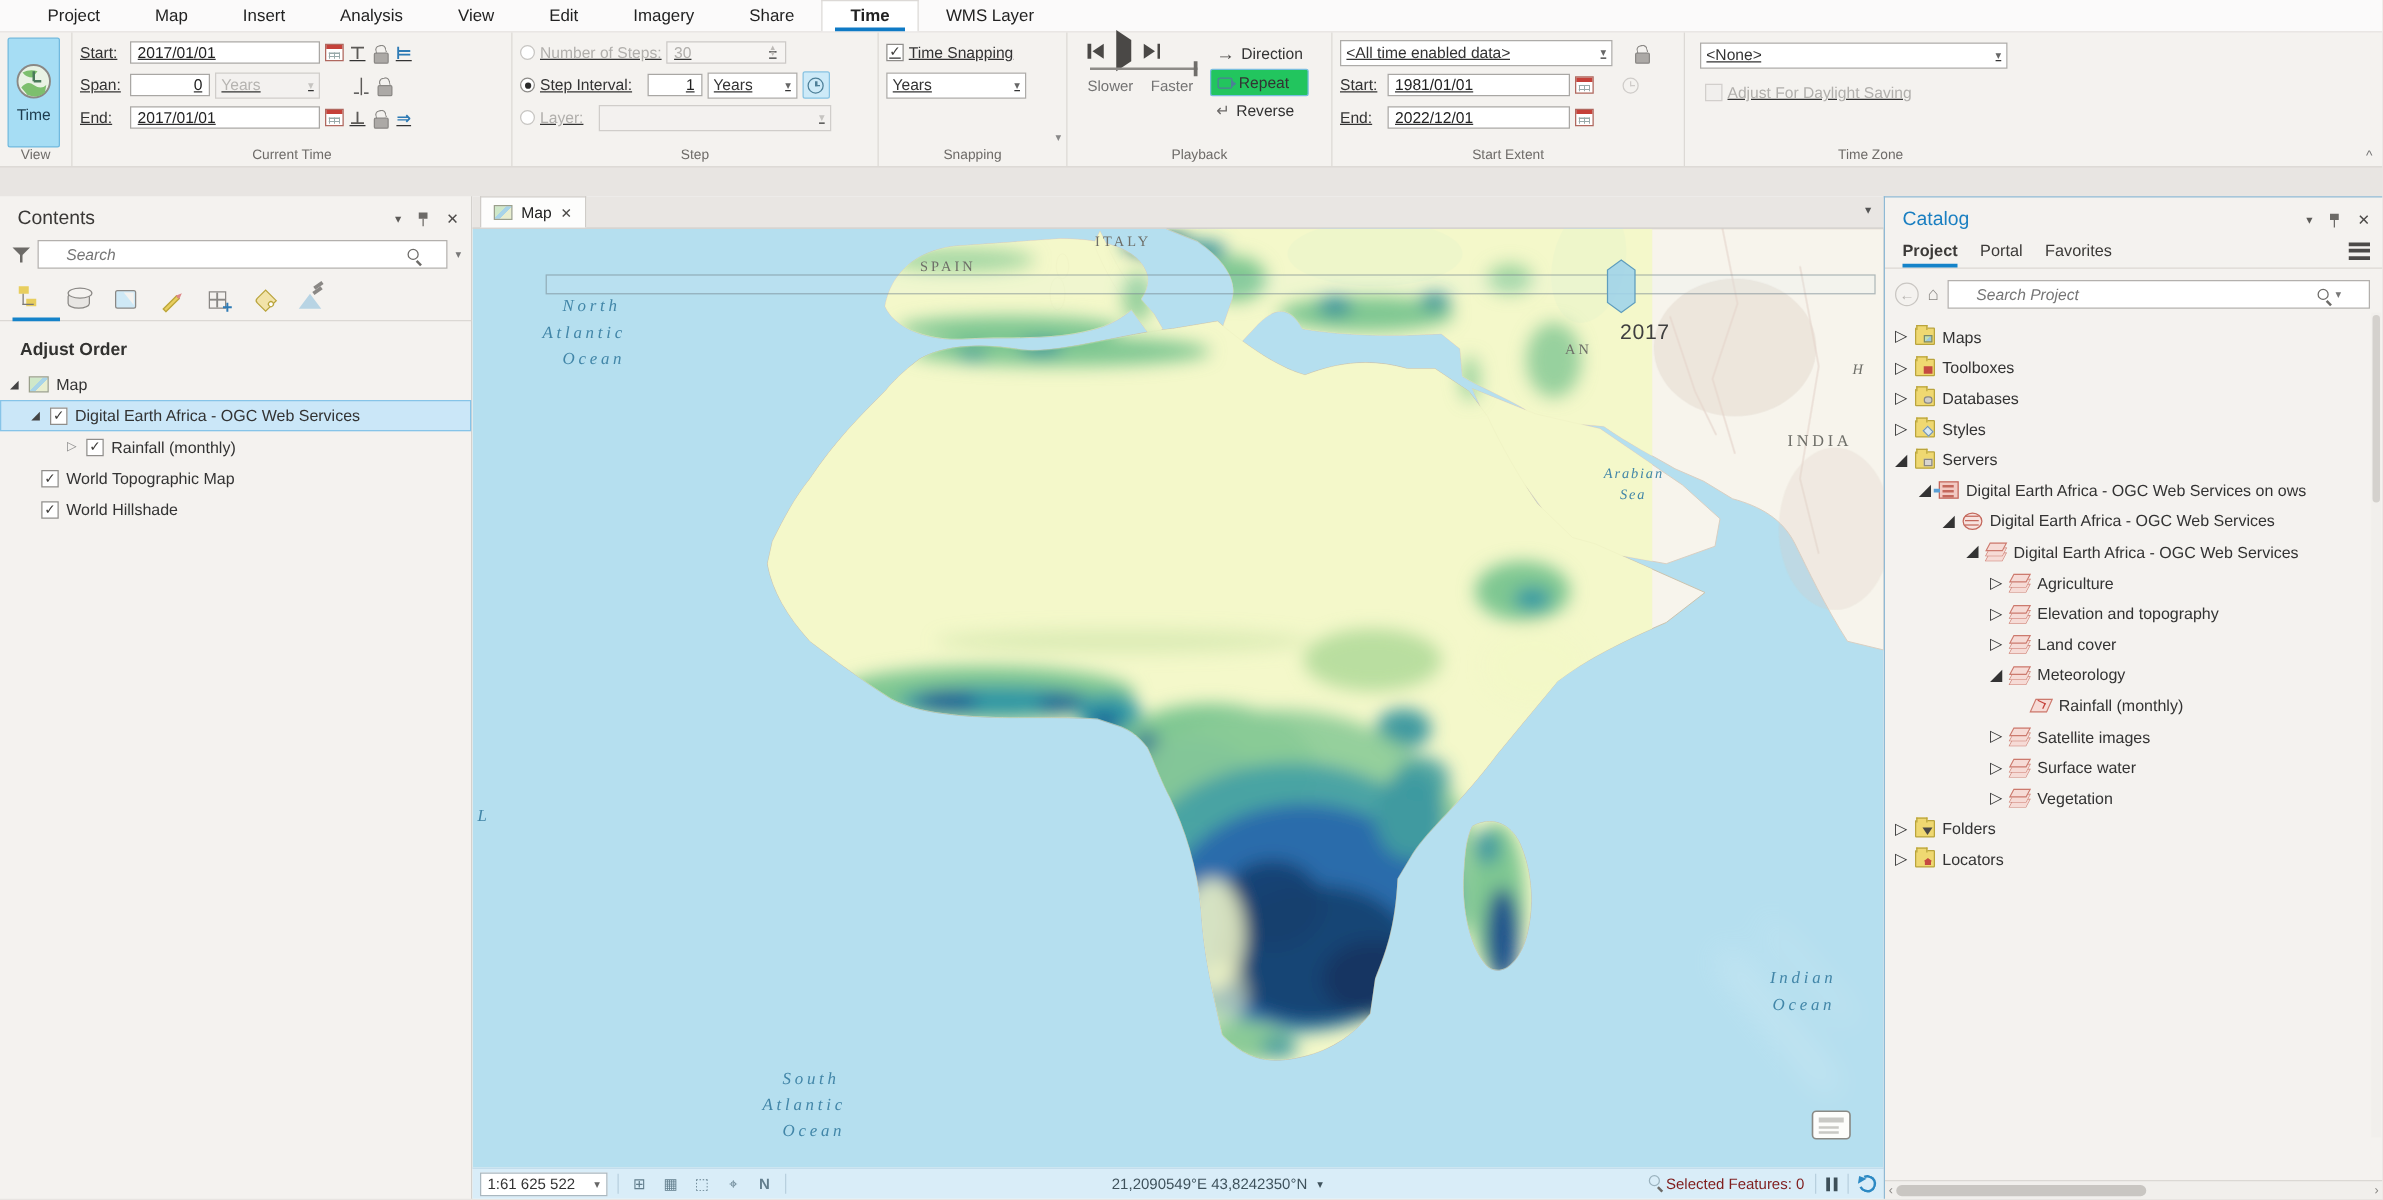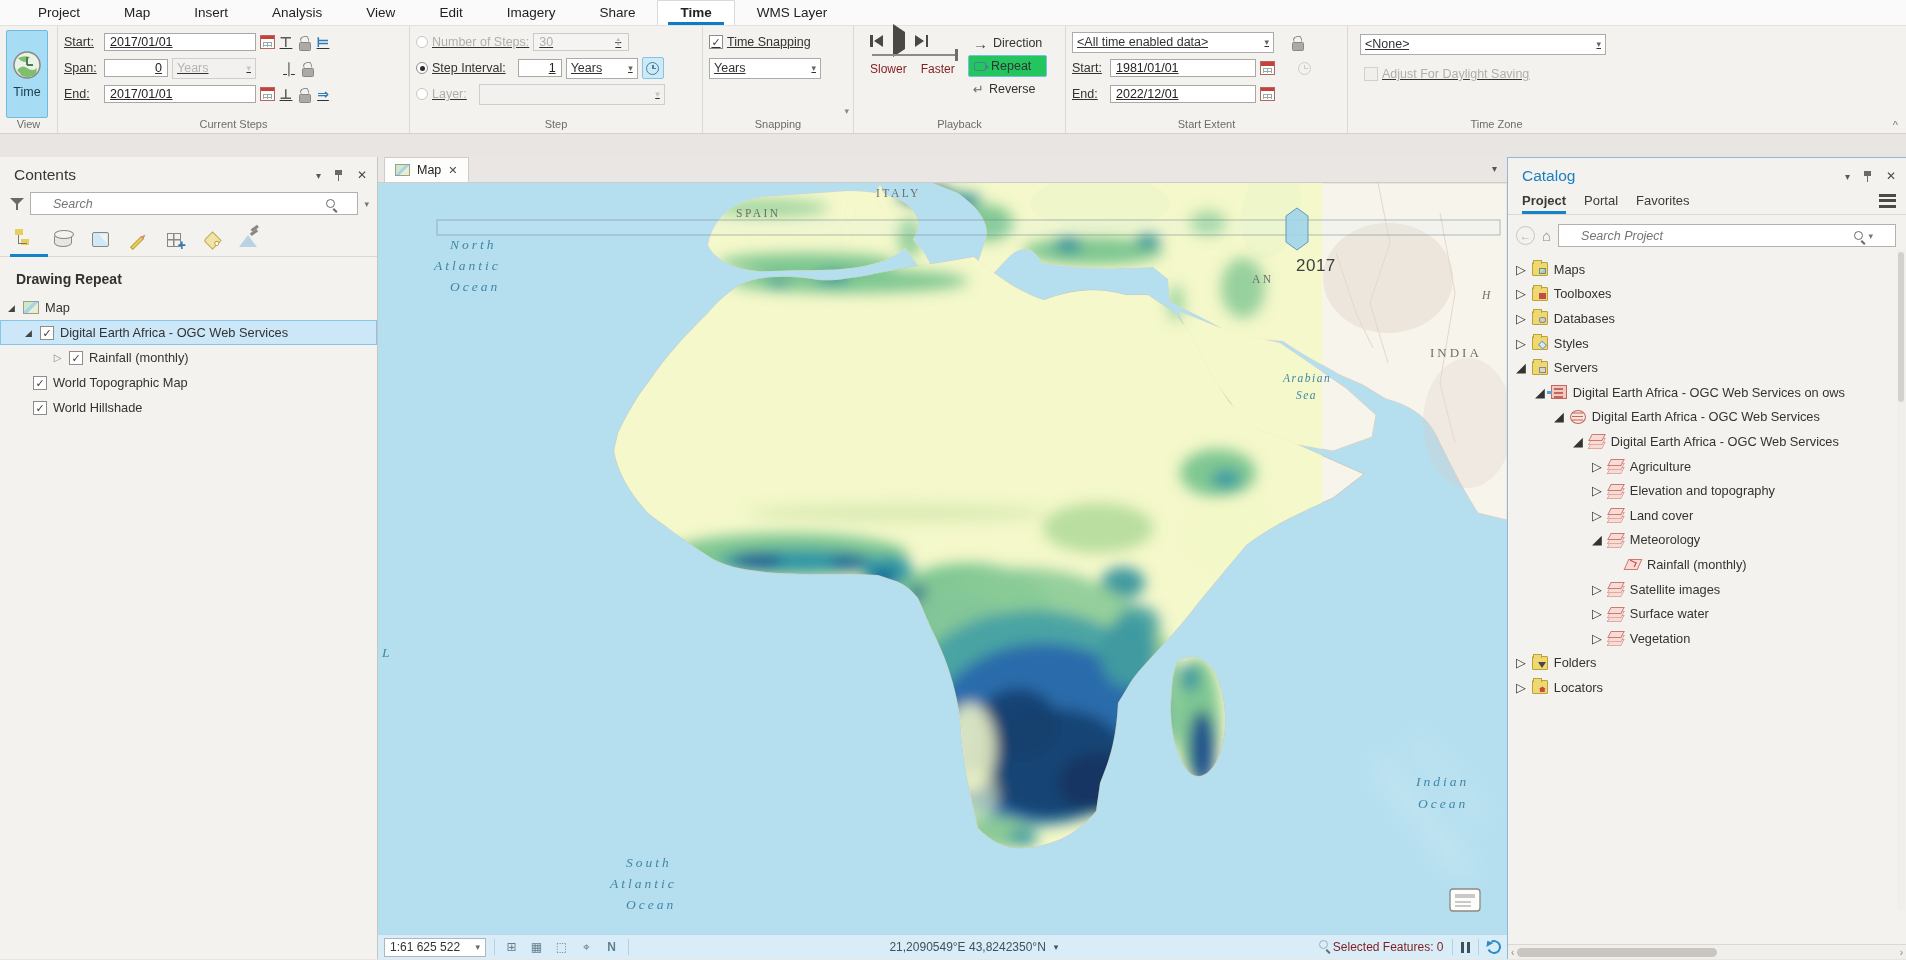--- a/index.html
+++ b/index.html
@@ -53,21 +53,21 @@
   .clockbtn.ghost .clockface::before,.clockbtn.ghost .clockface::after { background:#cfccc9; }
   
   .transport { display:flex; align-items:center; gap:10px; margin:2px 0 4px 10px; }
   .tri { width:0; height:0; border-top:6px solid transparent; border-bottom:6px solid transparent; }
   .tri.r { border-left:9px solid #4a4846; }
   .tri.l { border-right:9px solid #4a4846; }
   .tbar { width:2.5px; height:12px; background:#4a4846; }
   .skip { display:flex; align-items:center; gap:1.5px; }
   .ptrack { width:86px; height:2px; background:#8d8b88; margin-left:12px; position:relative; }
   .ptrack::after { content:""; position:absolute; right:0; top:-5px; width:3px; height:12px; background:#6f6d6a; }
-  .speedlbls { display:flex; gap:14px; margin:6px 0 0 10px; font-size:12px; color:#7f1d1d; }
+  .speedlbls { display:flex; gap:14px; margin:6px 0 0 10px; font-size:12px; color:#737373; }
   .playopt { display:flex; align-items:center; gap:5px; height:22px; padding:0 5px; font-size:12.5px; color:#333; border-radius:2px; }
   .playopt.hl { background:#22c55e; border:1px solid #79bedf; }
   .looprect { width:12px; height:9px; border:1.6px solid #4d7f98; border-radius:2px; position:relative; }
   .looprect::after { content:""; position:absolute; right:-4px; top:1px; border-left:4px solid #4d7f98; border-top:3px solid transparent; border-bottom:3px solid transparent; }
   .dirarrow { font-size:15px; color:#4a4846; font-weight:bold; }
   .revarrow { font-size:13px; color:#6c6a68; }
   #ribcollapse { position:absolute; right:8px; bottom:2px; font-size:11px; color:#777; }
   #snapchev { position:absolute; right:4px; bottom:2px; font-size:9px; color:#888; }
 
   
@@ -239,21 +239,21 @@
         </div>
         <div class="rrow">
           <span class="rlabel" style="width:36px">End:</span>
           <input class="tfield" style="width: 152px;" value="2017/01/01">
           <span class="cal"></span>
           <span class="glyphT">⊥</span>
           <span class="lockw"></span>
           <span class="bluearrow">⇒</span>
         </div>
       </div>
-      <div class="g-label">Current Steps</div>
+      <div class="g-label">Current Time</div>
     </div>
 
     <div class="rgroup" style="width:293px">
       <div class="g-body">
         <div class="rrow">
           <span class="radio dis"></span>
           <span class="rlabel dis">Number of Steps:</span>
           <div class="tfield dis" style="width:96px; display:flex; align-items:center; justify-content:space-between">
             <span>30</span>
             <span class="spin">
@@ -337,21 +337,21 @@
             <span>Reverse</span>
           </div>
         </div>
       </div>
       <div class="g-label">Playback</div>
     </div>
 
     <div class="rgroup" style="width:282px">
       <div class="g-body">
         <div class="rrow">
-          <div class="ddown" style="width:202px">
+          <div class="ddown" style="width:218px">
             <span class="dv">&lt;All time enabled data&gt;</span>
             <span class="ca">▾</span>
           </div>
           <span class="lockw" style="margin-left:12px"></span>
         </div>
         <div class="rrow">
           <span class="rlabel" style="width:34px">Start:</span>
           <input class="tfield" style="width: 146px;" value="1981/01/01">
           <span class="cal"></span>
           <span class="clockbtn ghost" style="margin-left:14px">
@@ -424,21 +424,21 @@
           <span class="mi mi-gridp"></span>
         </span>
       <span class="ctool">
           <span class="mi mi-tag"></span>
         </span>
       <span class="ctool">
           <span class="mi mi-mtn"></span>
         </span>
       <span class="active-underline"></span>
     </div>
-    <div id="drawingorder">Drawing Repeat</div>
+    <div id="drawingorder">Adjust Order</div>
     <div>
       <div class="trow" style="padding-left:6px">
         <span class="exp">◢</span>
         <span class="mapthumb"></span>
         <span>Map</span>
       </div>
       <div class="trow selected" style="padding-left:22px">
         <span class="exp">◢</span>
         <span class="checkbox">✓</span>
         <span>Digital Earth Africa - OGC Web Services</span>

